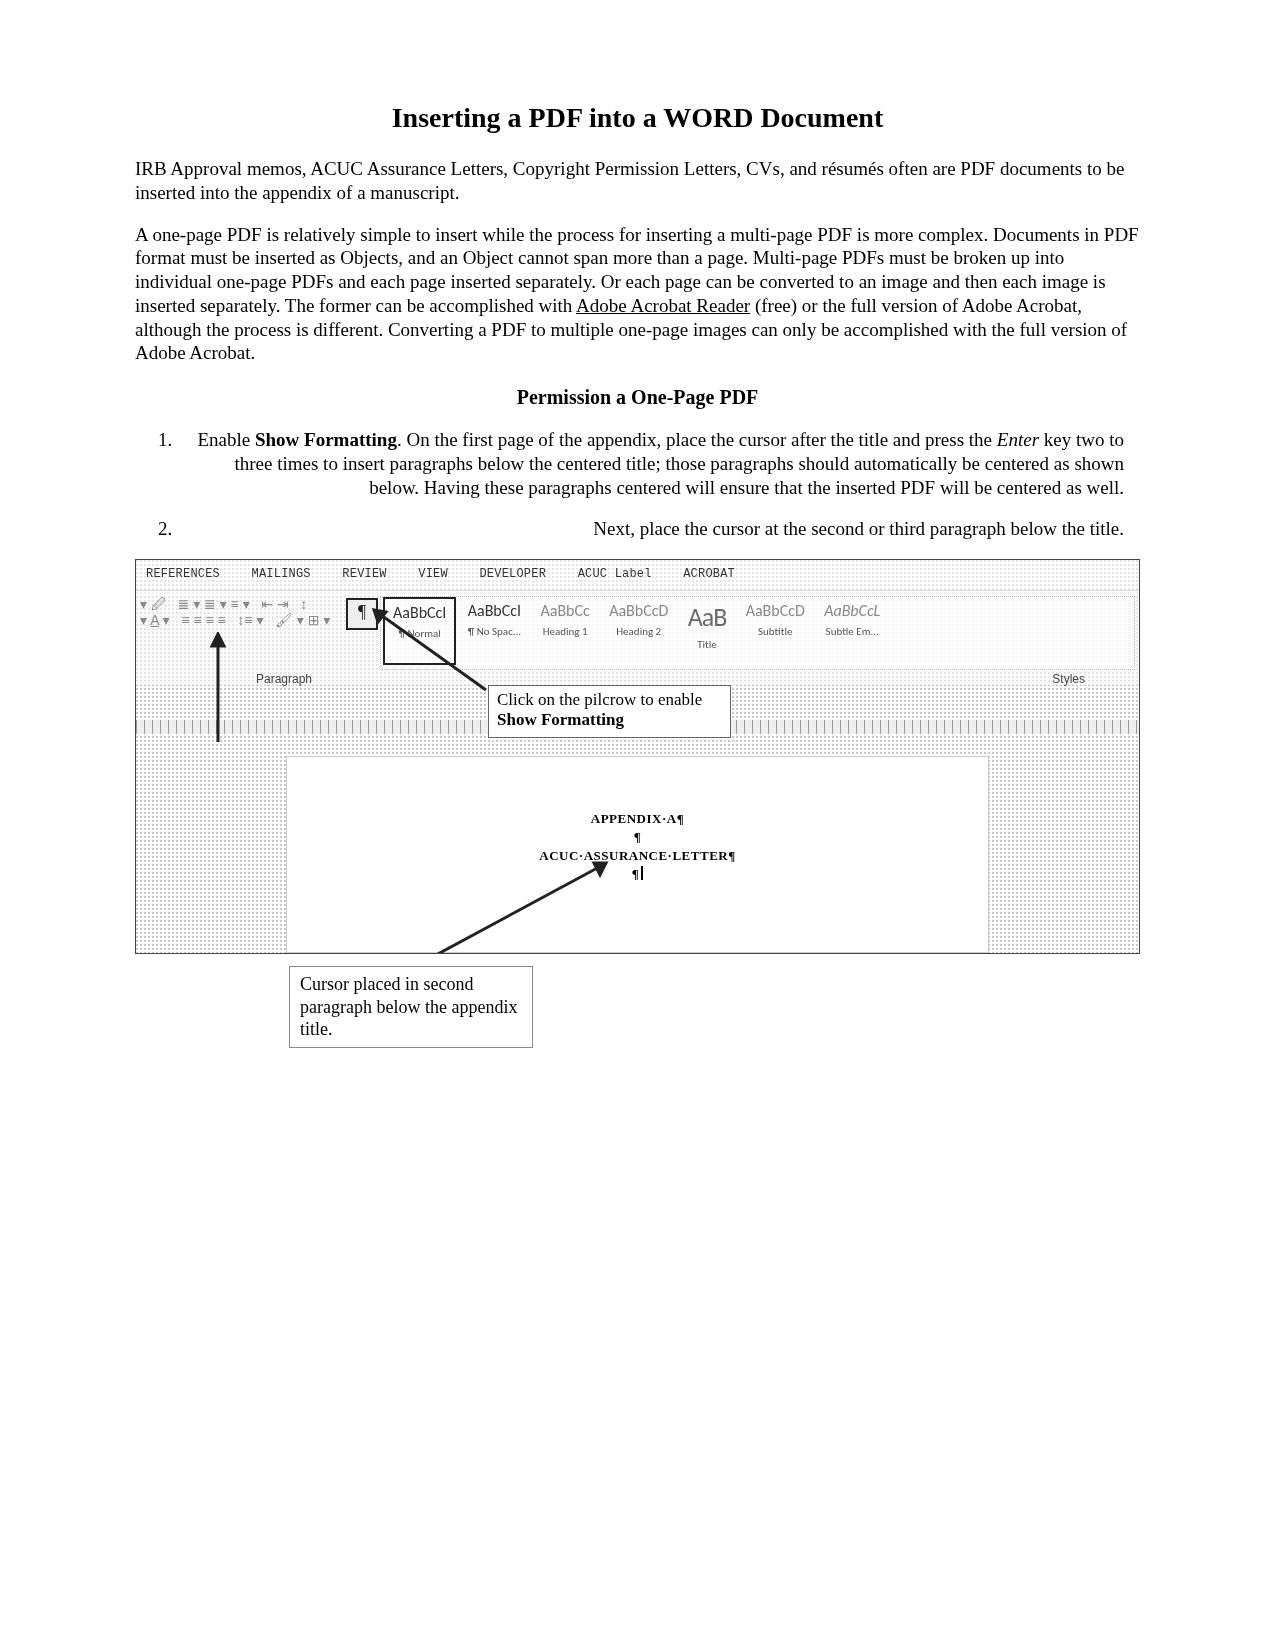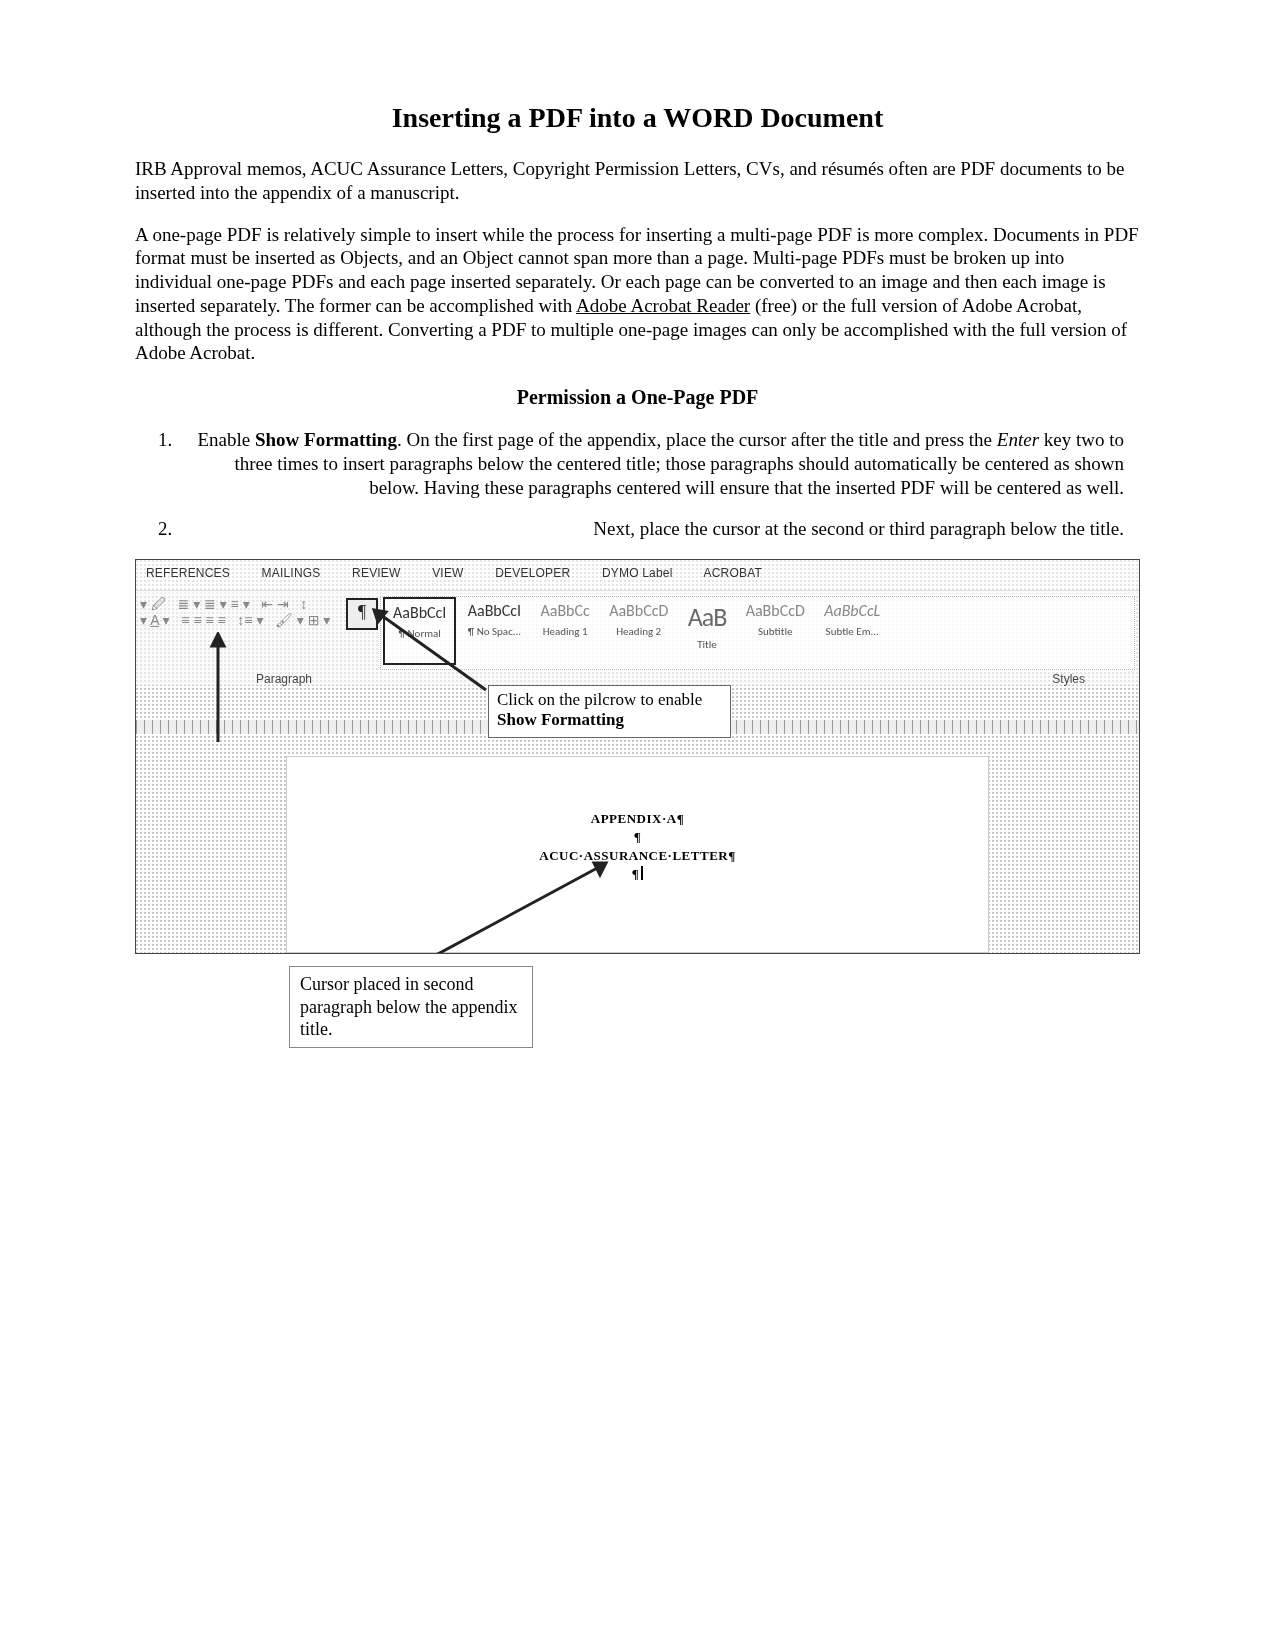--- a/index.html
+++ b/index.html
@@ -51,21 +51,21 @@
     position: absolute;
     left: 0; right: 0; top: 0;
     height: 30px;
     background: rgba(255,255,255,0.5);
     padding: 6px 10px 0 10px;
     font-family: "Segoe UI", Arial, sans-serif;
     font-size: 12px;
     color: #333;
     letter-spacing: .2px;
   }
-  .tabs span { margin-right: 28px; }
+  .tabs span { margin-right: 28px; font-family: Liberation Mono, monospace; }
   .hr1 {
     position: absolute;
     left: 0; right: 0; top: 30px;
     border-top: 1px solid #aaa;
   }
   
   .ribbon {
     position: absolute;
     left: 0; right: 0; top: 30px; height: 95px;
     background: rgba(248,248,248,.6);
@@ -200,21 +200,21 @@
 </ol>
 
 <div class="shot">
 
   <div class="tabs">
     <span>REFERENCES</span>
     <span>MAILINGS</span>
     <span>REVIEW</span>
     <span>VIEW</span>
     <span>DEVELOPER</span>
-    <span>DYMO Label</span>
+    <span>ACUC Label</span>
     <span>ACROBAT</span>
   </div>
   <div class="hr1"></div>
 
   <div class="ribbon">
     <div class="parag-left">
       ▾ 🖉 &nbsp; ≣ ▾ ≣ ▾ ≡ ▾ &nbsp; ⇤ ⇥ &nbsp; ↕<br>
       ▾ <u>A</u> ▾ &nbsp; ≡ ≡ ≡ ≡ &nbsp; ↕≡ ▾ &nbsp; 🖌 ▾ ⊞ ▾
     </div>
     <div class="pilcrow-btn">¶</div>

